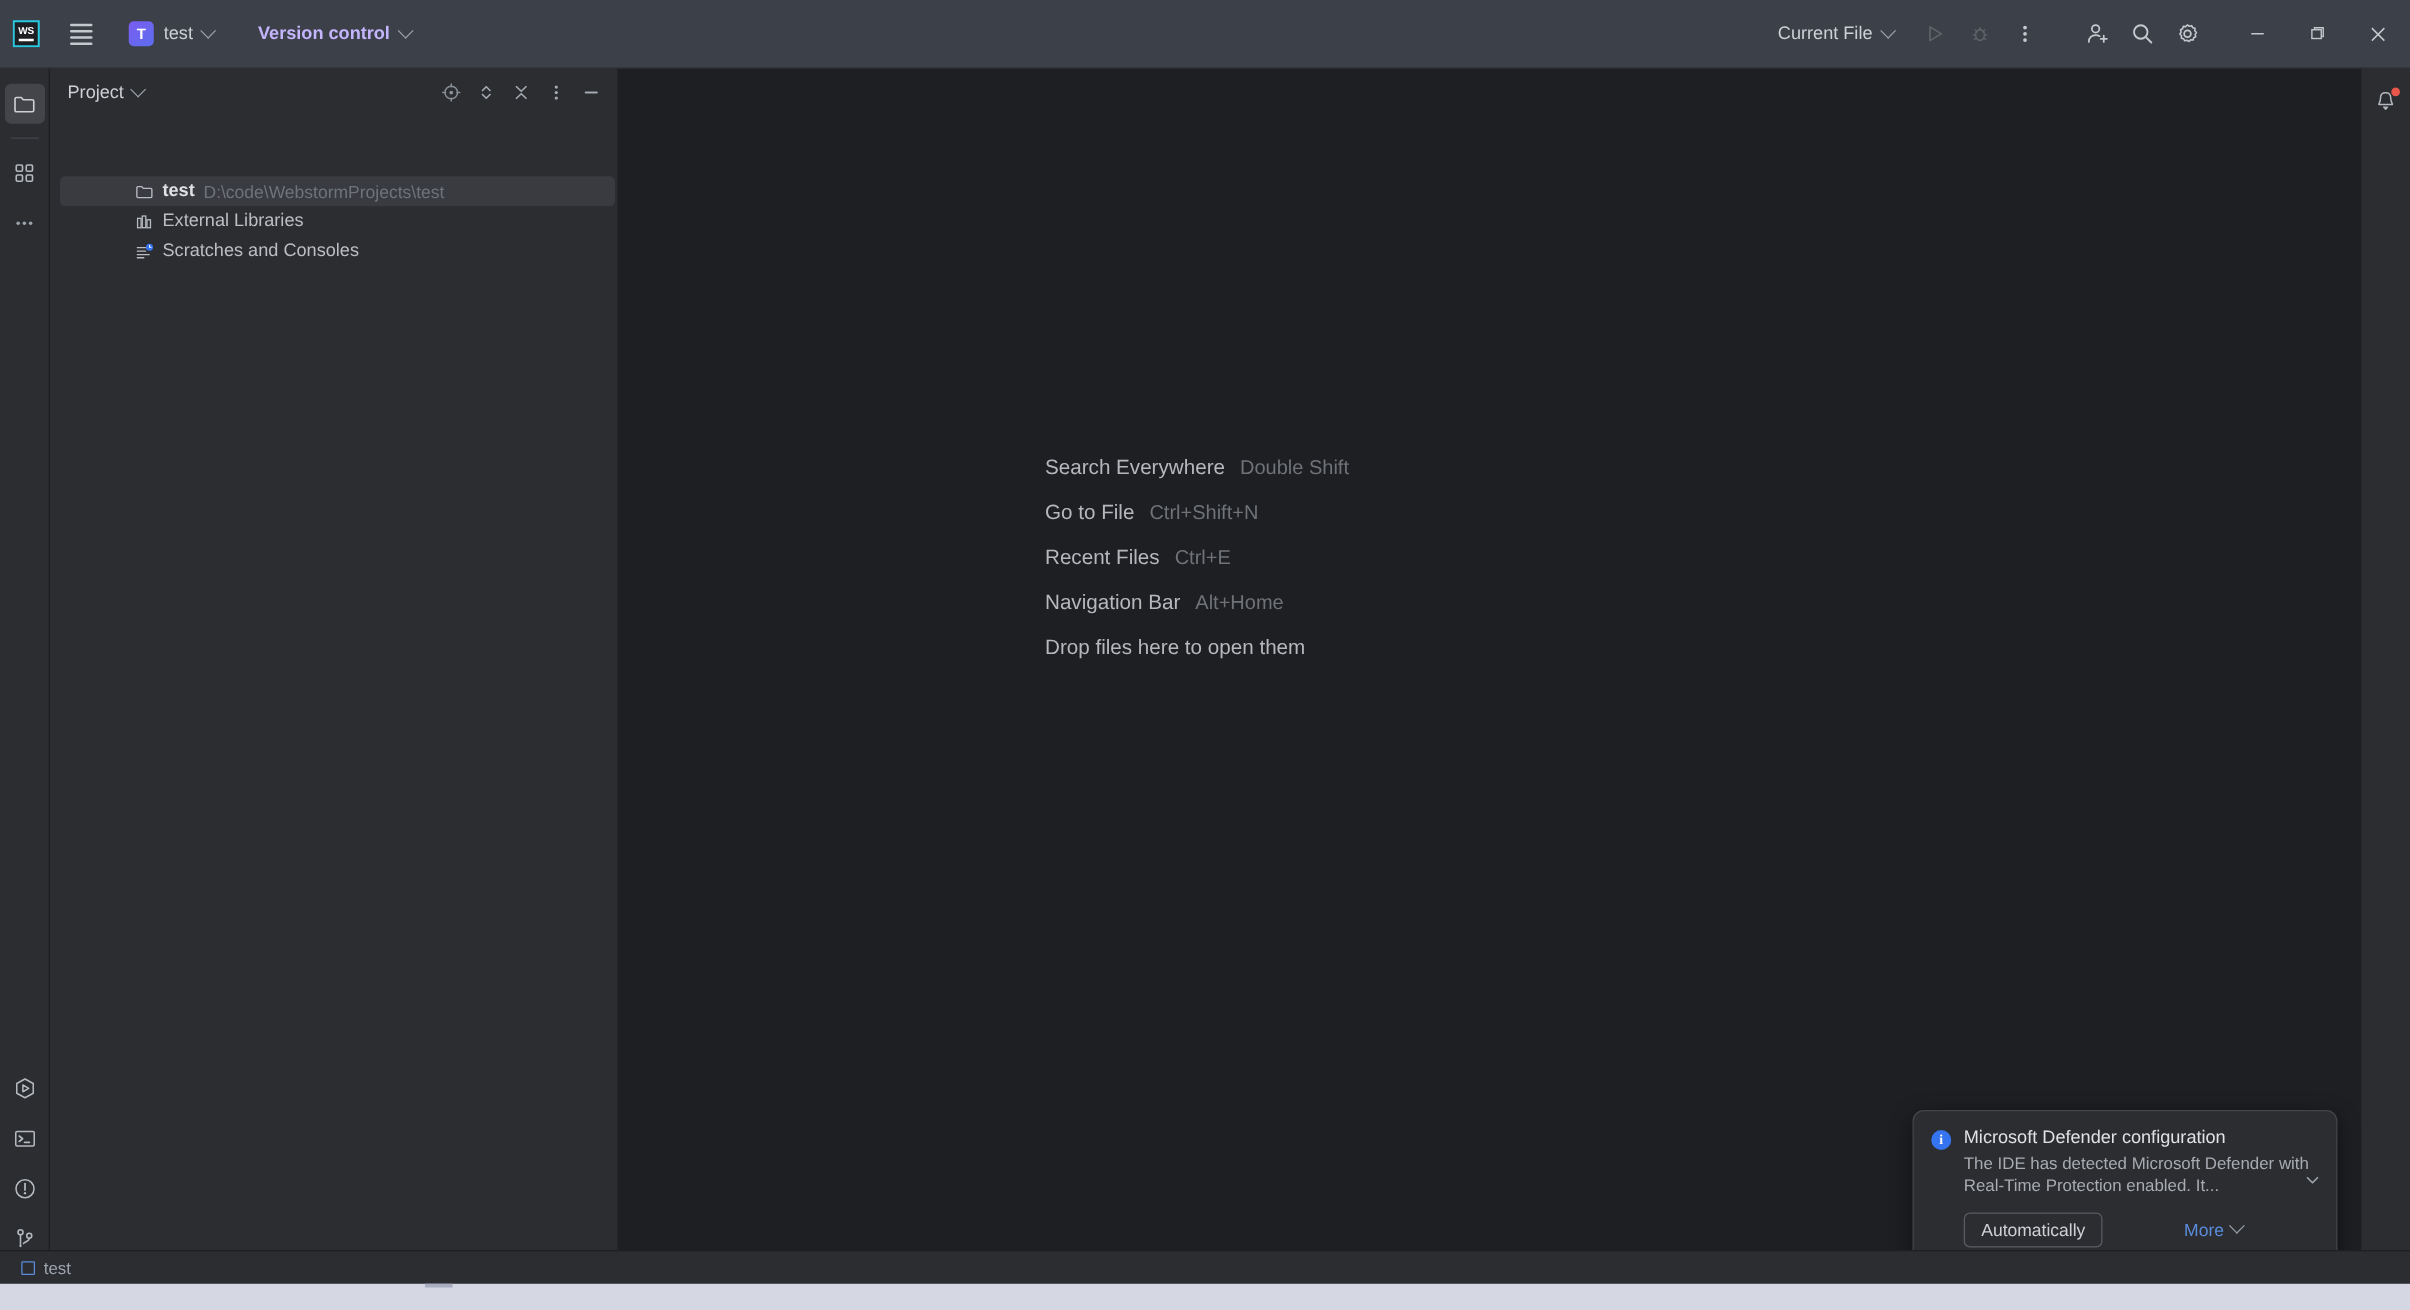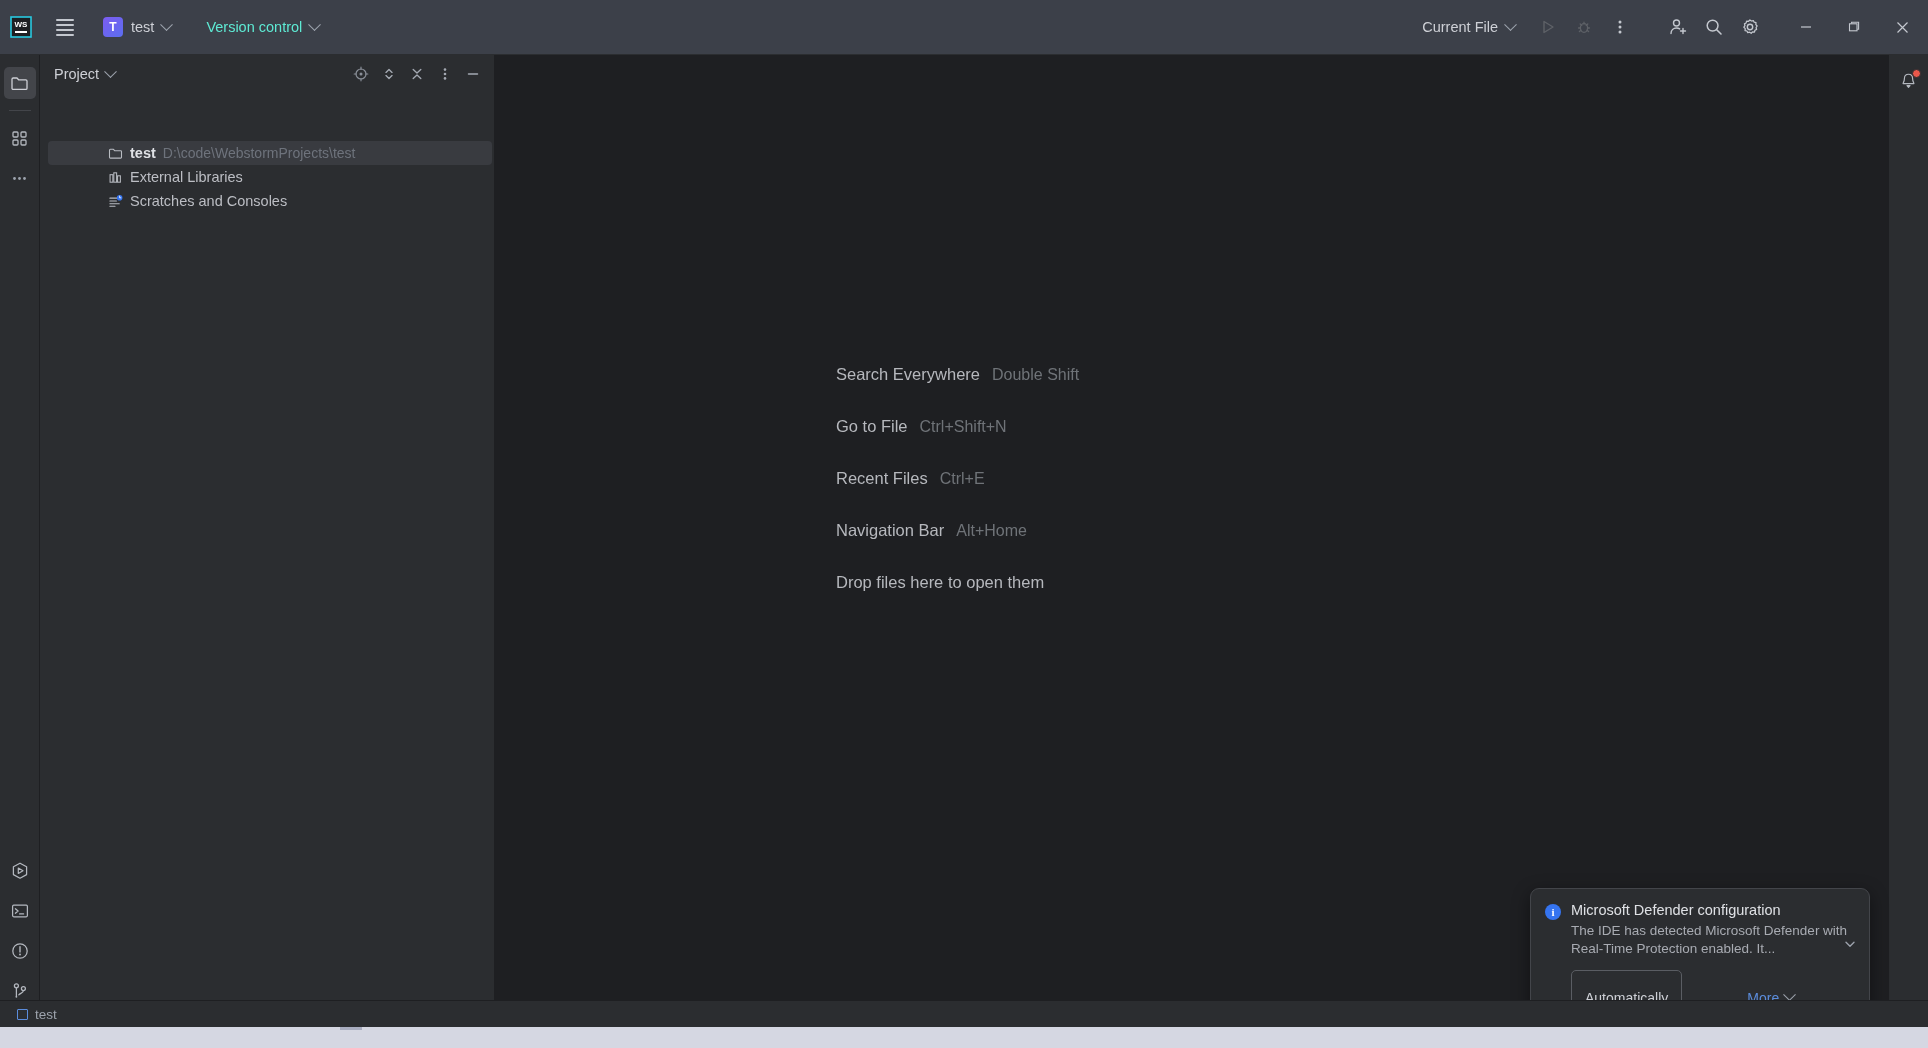--- a/index.html
+++ b/index.html
@@ -43,21 +43,21 @@
     color: #fff; font-size: 12px; font-weight: bold;
     display: flex; align-items: center; justify-content: center;
   }
   .proj-name { color: #ced0d6; font-size: 14.5px; }
   .chev { display: inline-block; width: 9px; height: 9px;
     border-right: 1.6px solid #9da3ad; border-bottom: 1.6px solid #9da3ad;
     transform: rotate(45deg) translate(-2px,-2px); }
   .vcs-btn {
     display: flex; align-items: center; gap: 8px;
     margin-left: 16px; padding: 5px 9px; border-radius: 5px; cursor: pointer;
-    color: #5eead4; font-size: 14.5px;
+    color: #c4b5fd; font-size: 14.5px; font-weight: bold;
   }
 
   .tb-spacer { flex: 1; }
   .tb-right { display: flex; align-items: center; height: 100%; padding-right: 2px; }
 
   .runcfg {
     display: flex; align-items: center; gap: 8px;
     padding: 5px 9px; border-radius: 5px; cursor: pointer;
     color: #ced0d6; font-size: 14.5px; margin-right: 6px;
   }
@@ -117,21 +117,21 @@
   .tree-path { color: #6e737c; font-size: 14px; }
   .tree-row.indent2 { padding-left: 68px; }
 
   
   .editor {
     position: absolute; left: 496px; top: 55px; right: 40px; height: 966px;
     background: #1e1f22;
   }
   .welcome {
     position: absolute; left: 340px; top: 310px;
-    display: flex; flex-direction: column; gap: 16px;
+    display: flex; flex-direction: column; gap: 0px;
   }
   .wrow {
     display: flex; align-items: baseline; gap: 12px;
     height: 36px; font-size: 16.5px;
   }
   .wlabel { color: #b6b8bd; }
   .wkey { color: #6f7378; font-size: 16px; }
 
   
   .rrail {
@@ -157,21 +157,21 @@
     width: 16px; height: 16px; border-radius: 50%; background: #3574f0;
     color: #fff; font-size: 11px; font-weight: bold; font-family: "Liberation Serif", serif;
     display: flex; align-items: center; justify-content: center; flex-shrink: 0; margin-top: 2px;
   }
   .b-body { flex: 1; min-width: 0; }
   .b-title { color: #dfe1e5; font-size: 14.5px; margin-bottom: 4px; }
   .b-text { color: #a8abb2; font-size: 13.5px; line-height: 1.33; }
   .b-actions { display: flex; align-items: center; gap: 18px; margin-top: 12px; }
   .b-btn {
     background: transparent; border: 1px solid #5a5d63; border-radius: 5px;
-    color: #ced0d6; font-size: 14px; padding: 19px 13px; cursor: pointer;
+    color: #ced0d6; font-size: 14px; padding: 5px 13px; cursor: pointer;
     font-family: "Liberation Sans", sans-serif;
   }
   .b-more { color: #5b8cdb; font-size: 14px; cursor: pointer; display:flex; align-items:center; gap:6px;margin-left:47px; }
   .b-collapse { position:absolute; right: 12px; top: 48px; cursor: pointer; }
 
   
   .statusbar {
     position: absolute; left: 0; bottom: 21px; width: 1928px; height: 27px;
     background: #2b2d30; display: flex; align-items: center; padding-left: 12px;
     border-top: 1px solid #1e1f22;

